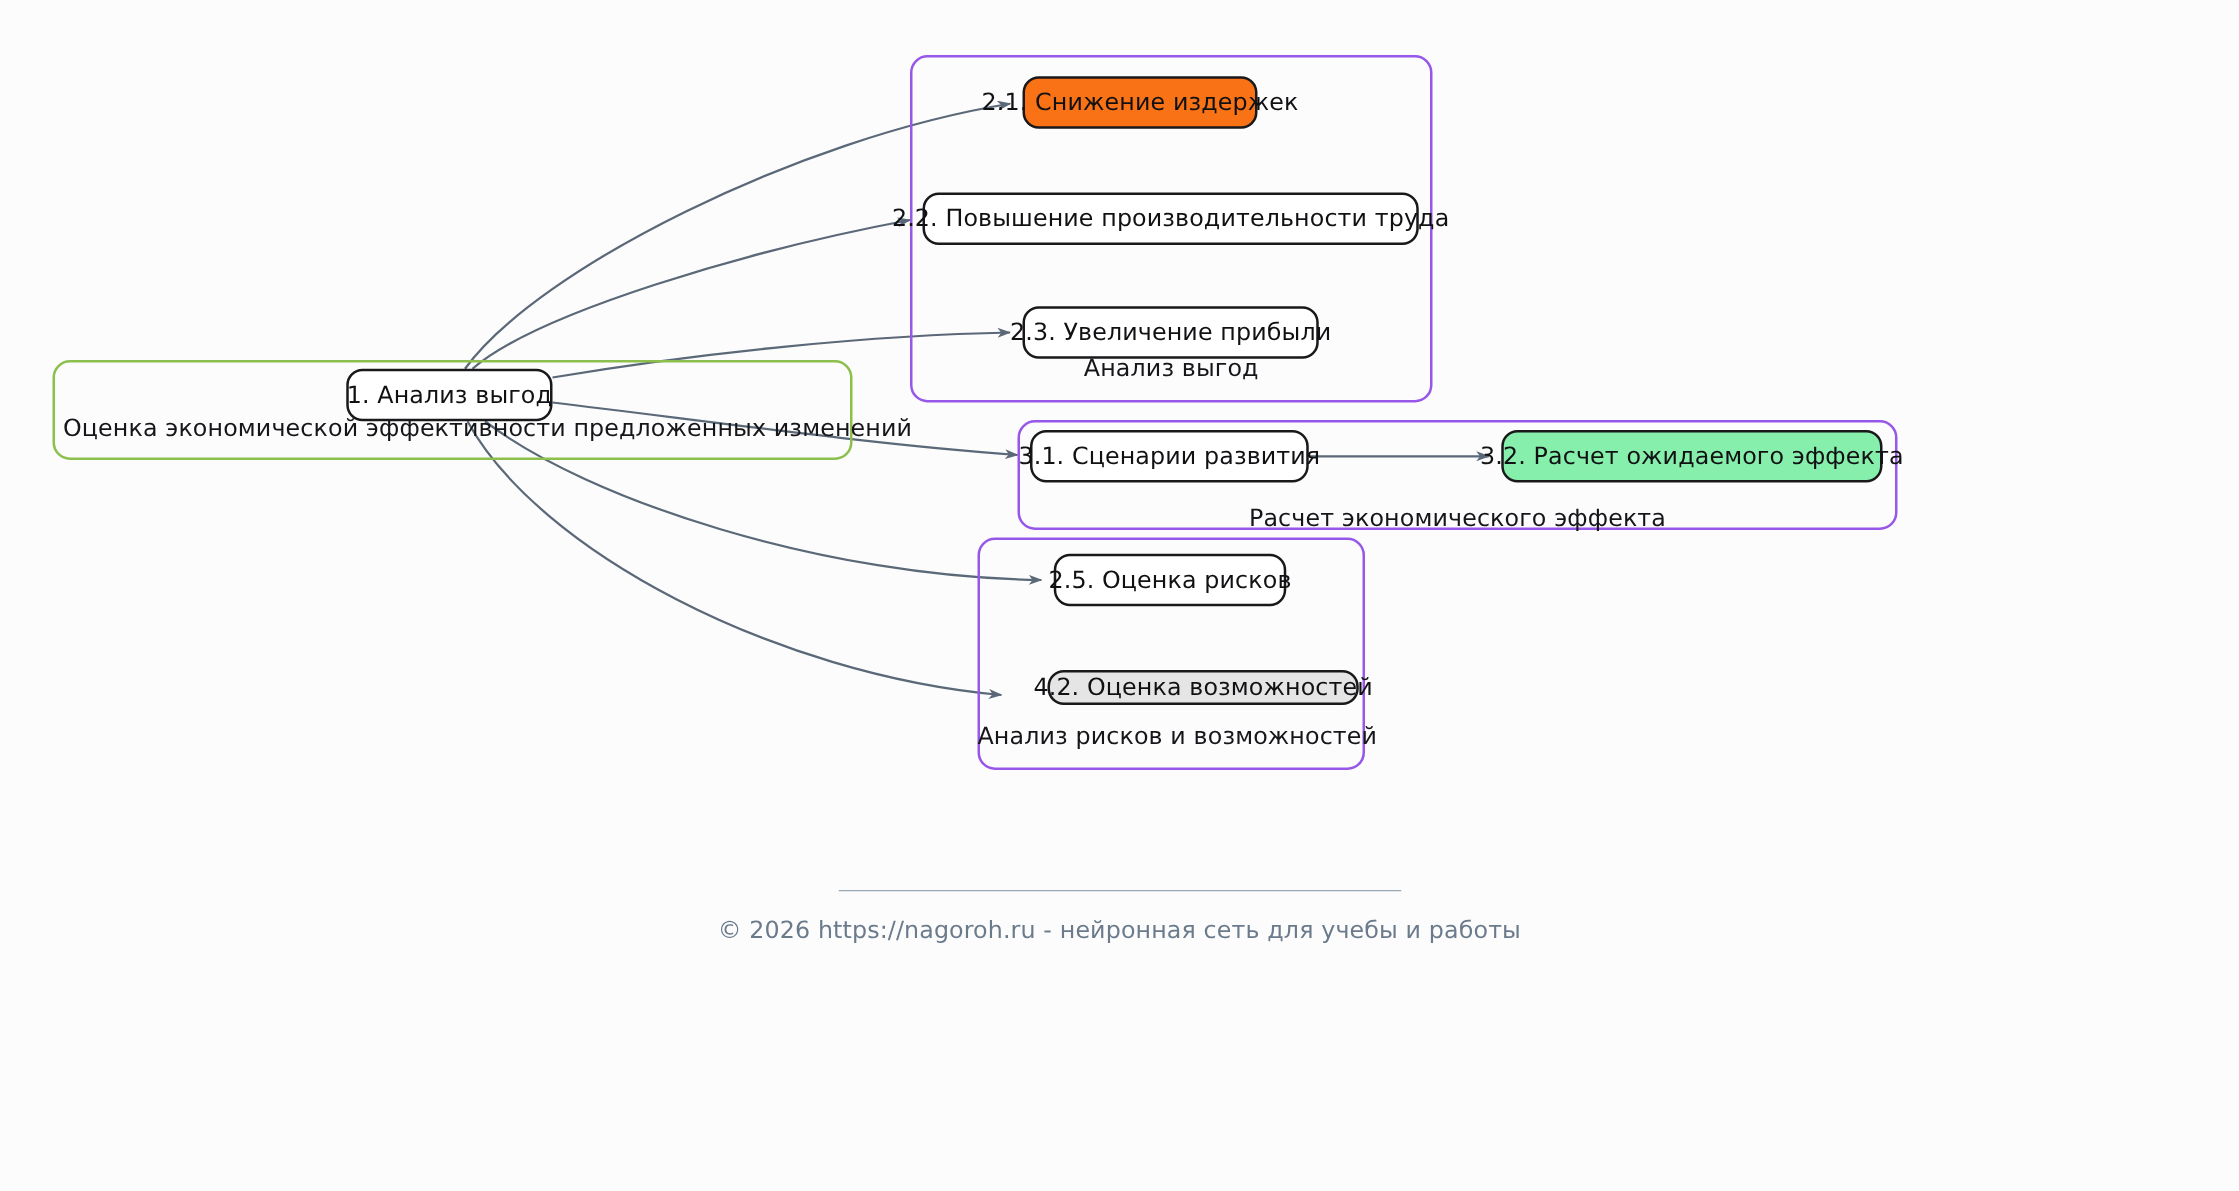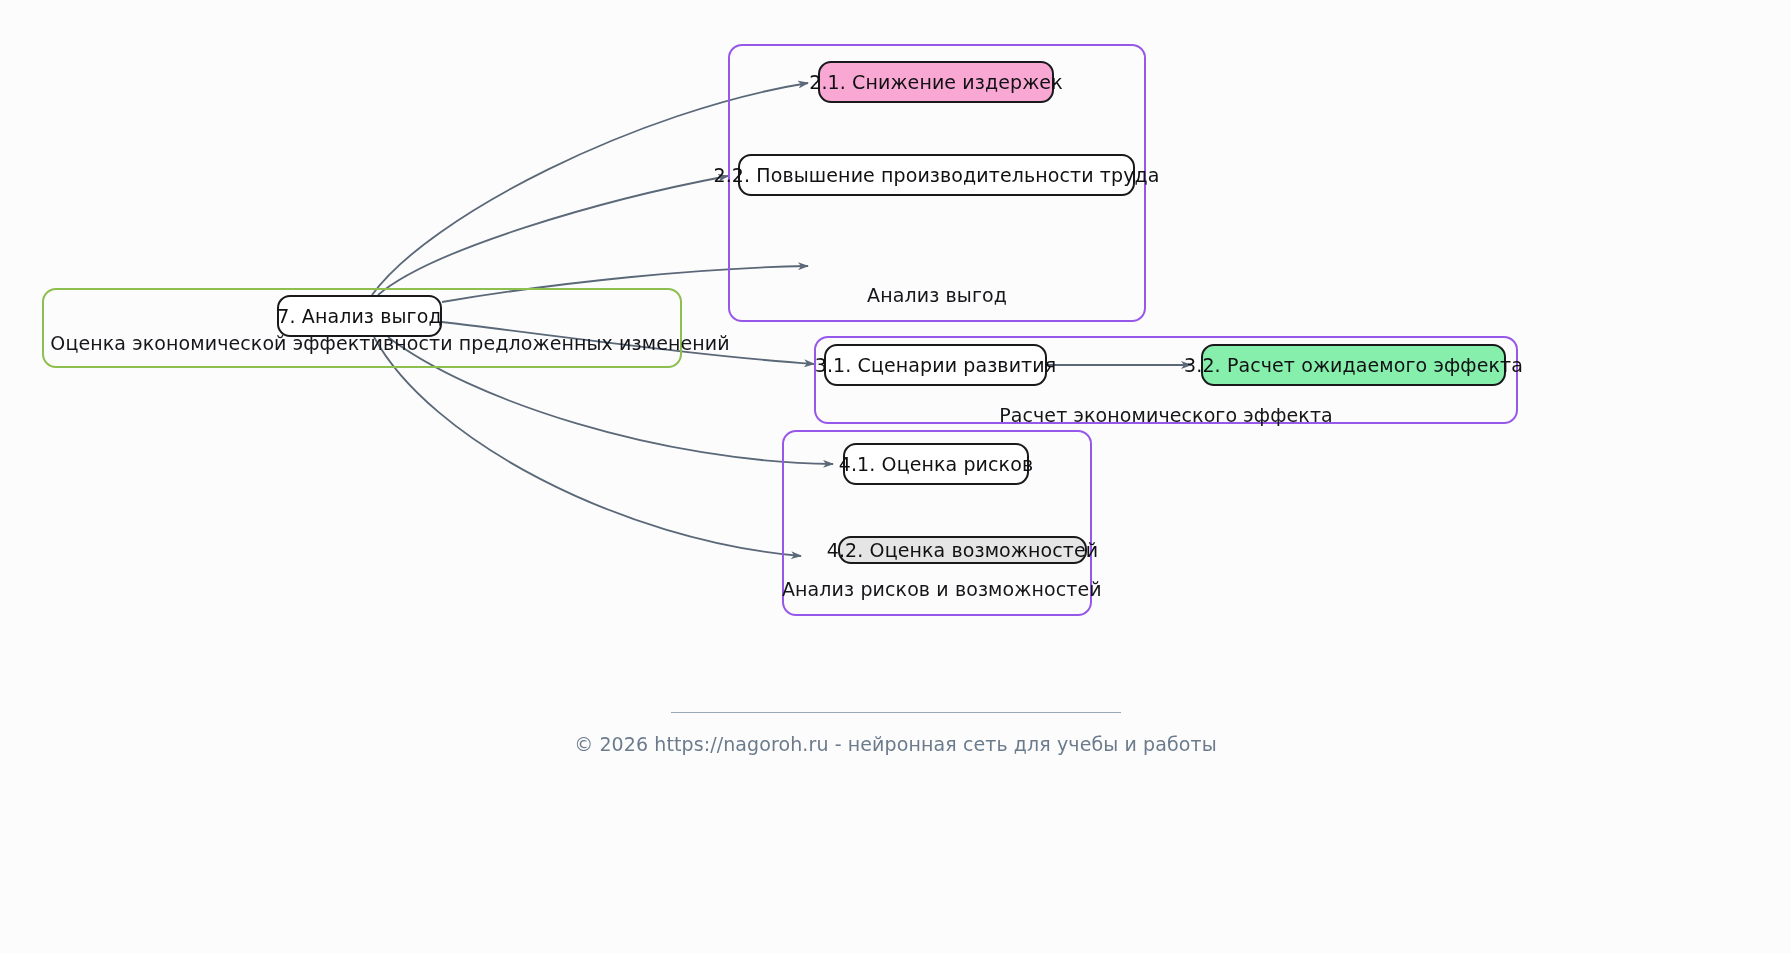--- a/index.html
+++ b/index.html
@@ -129,26 +129,27 @@
 
   <div class="cluster cluster-purple" id="cluster-benefits" style="left: 728px; top: 44px; width: 418px; height: 278px; border-color: rgb(151, 87, 232);"></div>
   <div class="cluster-label" id="cluster-benefits-label" style="left: 728px; width: 418px; top: 284px;">Анализ выгод</div>
 
   <div class="cluster cluster-purple" id="cluster-economic-effect" style="left: 814px; top: 336px; width: 704px; height: 88px; border-color: rgb(151, 87, 232);"></div>
   <div class="cluster-label" id="cluster-economic-effect-label" style="left: 814px; width: 704px; top: 404px;">Расчет экономического эффекта</div>
 
   <div class="cluster cluster-purple" id="cluster-risks-opportunities" style="left: 782px; top: 430px; width: 310px; height: 186px; border-color: rgb(151, 87, 232);"></div>
   <div class="cluster-label" id="cluster-risks-opportunities-label" style="left: 782px; width: 310px; top: 578px;">Анализ рисков и возможностей</div>
 
-  <div class="node" id="node-n1" style="left: 277px; top: 295px; width: 165px; height: 42px; background: rgb(255, 255, 255); border-color: rgb(25, 25, 28);">7. Анализ выгод</div>
-  <div class="node" id="node-n21" style="left: 818px; top: 61px; width: 236px; height: 42px; background: #f9a8d4; border-color: rgb(25, 25, 28);">2.1. Снижение издержек</div>
+  <div class="node" id="node-n1" style="left: 277px; top: 295px; width: 165px; height: 42px; background: rgb(255, 255, 255); border-color: rgb(25, 25, 28);">1. Анализ выгод</div>
+  <div class="node" id="node-n21" style="left: 818px; top: 61px; width: 188px; height: 42px; background: #f97316; border-color: rgb(25, 25, 28);">2.1. Снижение издержек</div>
   <div class="node" id="node-n22" style="left: 738px; top: 154px; width: 397px; height: 42px; background: rgb(255, 255, 255); border-color: rgb(25, 25, 28);">2.2. Повышение производительности труда</div>
+  <div class="node" id="node-n23" style="left: 818px; top: 245px; width: 237px; height: 42px; background: rgb(255, 255, 255); border-color: rgb(25, 25, 28);">2.3. Увеличение прибыли</div>
   <div class="node" id="node-n31" style="left: 824px; top: 344px; width: 223px; height: 42px; background: rgb(255, 255, 255); border-color: rgb(25, 25, 28);">3.1. Сценарии развития</div>
   <div class="node" id="node-n32" style="left: 1201px; top: 344px; width: 305px; height: 42px; background: #86efac; border-color: rgb(25, 25, 28);">3.2. Расчет ожидаемого эффекта</div>
-  <div class="node" id="node-n41" style="left: 843px; top: 443px; width: 186px; height: 42px; background: rgb(255, 255, 255); border-color: rgb(25, 25, 28);">4.1. Оценка рисков</div>
+  <div class="node" id="node-n41" style="left: 843px; top: 443px; width: 186px; height: 42px; background: rgb(255, 255, 255); border-color: rgb(25, 25, 28);">2.5. Оценка рисков</div>
   <div class="node" id="node-n42" style="left: 838px; top: 536px; width: 249px; height: 28px; background: #e5e5e5; border-color: rgb(25, 25, 28);">4.2. Оценка возможностей</div>
 
   <div id="footer" style="top: 698px;">
     <div id="footer-rule"></div>
     <div id="footer-credit" style="color: rgb(107, 123, 140); margin-top: 20px;">© 2026 https://nagoroh.ru - нейронная сеть для учебы и работы</div>
   </div>
 
 </div>
 
 </body></html>

